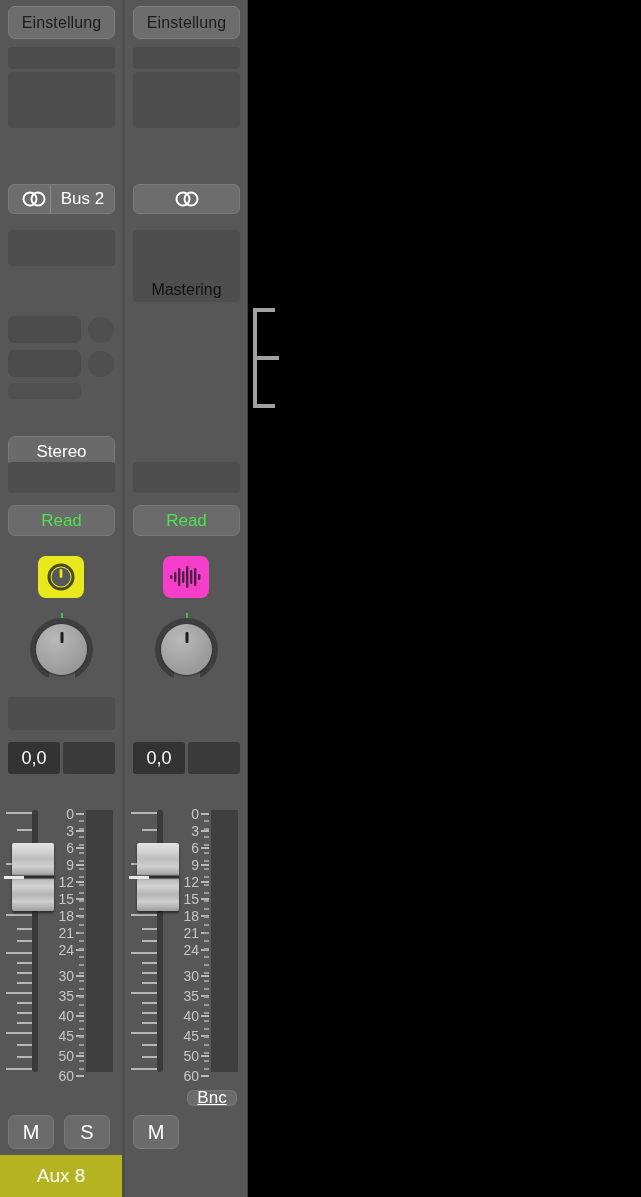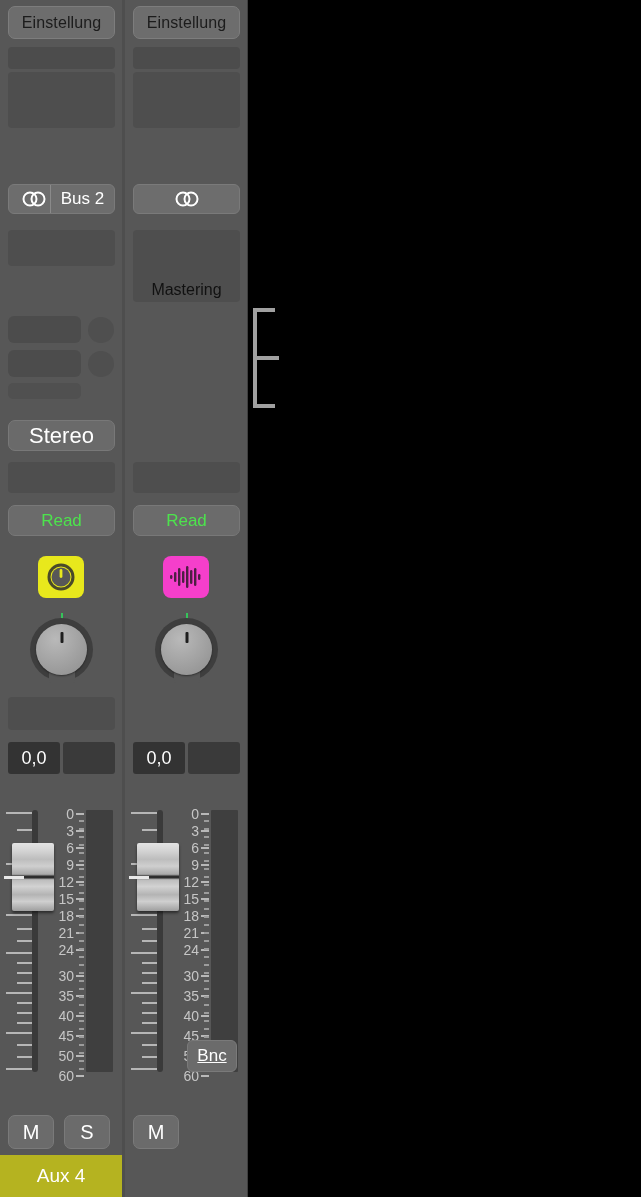--- a/index.html
+++ b/index.html
@@ -42,21 +42,21 @@
   .out-icon.nosep{border-right:none;width:100%;}
   .out-label{flex:1;display:flex;align-items:center;justify-content:center;
              color:#fff;font-size:17px;}
 
   .send-slot{border-radius:6px;background:#4c4c4c;}
   .send-knob{border-radius:50%;background:#4f4f4f;}
   .send-thin{border-radius:5px;background:#505050;}
 
   .stereo-btn{
     border-radius:7px;background:#6a6a6a;border:1px solid #787878;
-    color:#fff;font-size:22px;display:flex;align-items:center;justify-content:center;
+    color:#fff;font-size:17px;display:flex;align-items:center;justify-content:center;margin-top:16px;
   }
 
   .blank-slot{border-radius:4px;background:#4e4e4e;}
 
   .read-btn{
     border-radius:7px;background:#6b6b6b;border:1px solid #787878;
     color:#4de34d;font-size:17px;display:flex;align-items:center;justify-content:center;
   }
 
   .color-icon{border-radius:8px;display:flex;align-items:center;justify-content:center;}
@@ -294,21 +294,21 @@
         <div class="ms-minor" style="top: 234px;"></div>
         <div class="ms-minor" style="top: 242px;"></div>
         <div class="ms-minor" style="top: 250px;"></div>
         <div class="ms-minor" style="top: 258px;"></div>
       </div>
     <div class="meter-body" style="left:86px;top:810px;width:27px;height:262px;"></div>
 
     <div class="w ms-btn" style="left:8px;top:1115px;width:46px;height:34px;">M</div>
     <div class="w ms-btn" style="left:64px;top:1115px;width:46px;height:34px;">S</div>
 
-    <div class="name-plate" style="left:0;width:122px;background:#b5b320;">Aux 4</div>
+    <div class="name-plate" style="left:0;width:122px;background:#b5b320;">Aux 8</div>
   </div>
 
   <div class="strip-divider"></div>
 
   <div class="strip right">
 
     <div class="w setting-btn" style="left:8px;top:6px;width:107px;height:33px;">Einstellung</div>
 
     <div class="w slot-thin" style="left:8px;top:47px;width:107px;height:22px;"></div>
 
@@ -472,21 +472,21 @@
         <div class="ms-minor" style="top: 210px;"></div>
         <div class="ms-minor" style="top: 218px;"></div>
         <div class="ms-minor" style="top: 226px;"></div>
         <div class="ms-minor" style="top: 234px;"></div>
         <div class="ms-minor" style="top: 242px;"></div>
         <div class="ms-minor" style="top: 250px;"></div>
         <div class="ms-minor" style="top: 258px;"></div>
       </div>
     <div class="meter-body" style="left:86px;top:810px;width:27px;height:262px;"></div>
 
-    <div class="w bnc-btn" style="left:62px;top:1040px;width:50px;height:32px;text-decoration:underline;">Bnc</div>
+    <div class="w bnc-btn" style="left:62px;top:1090px;width:50px;height:16px;text-decoration:underline;">Bnc</div>
 
     <div class="w ms-btn" style="left:8px;top:1115px;width:46px;height:34px;">M</div>
 
   </div>
 
   <div class="strip-divider r"></div>
 
   <div class="bracket" style="left:237px;top:308px;width:44px;height:100px;">
     <div class="br-t"></div>
     <div class="br-v"></div>

